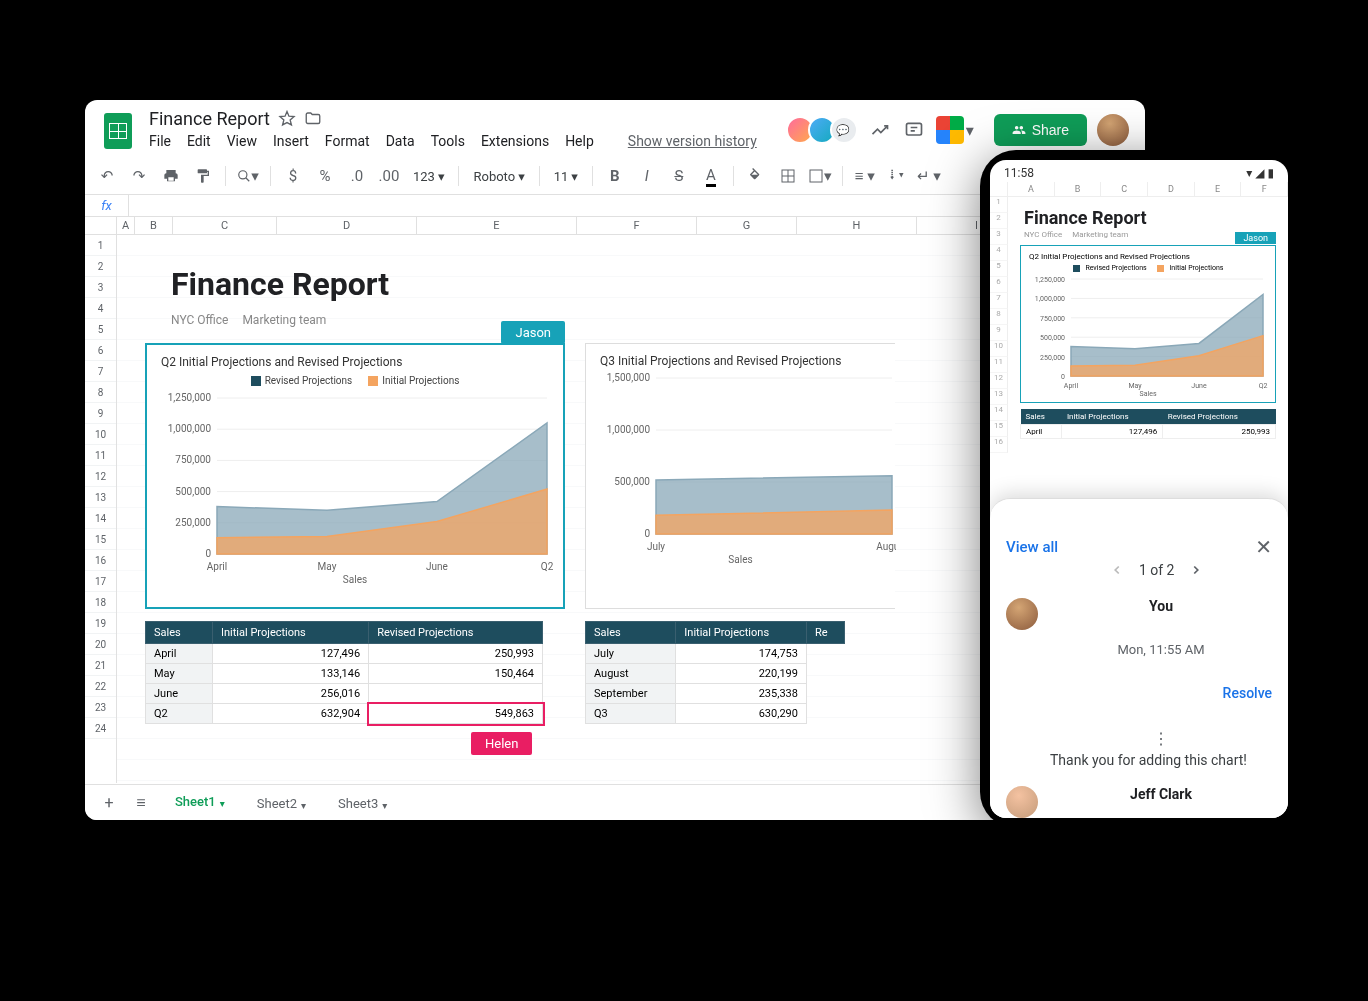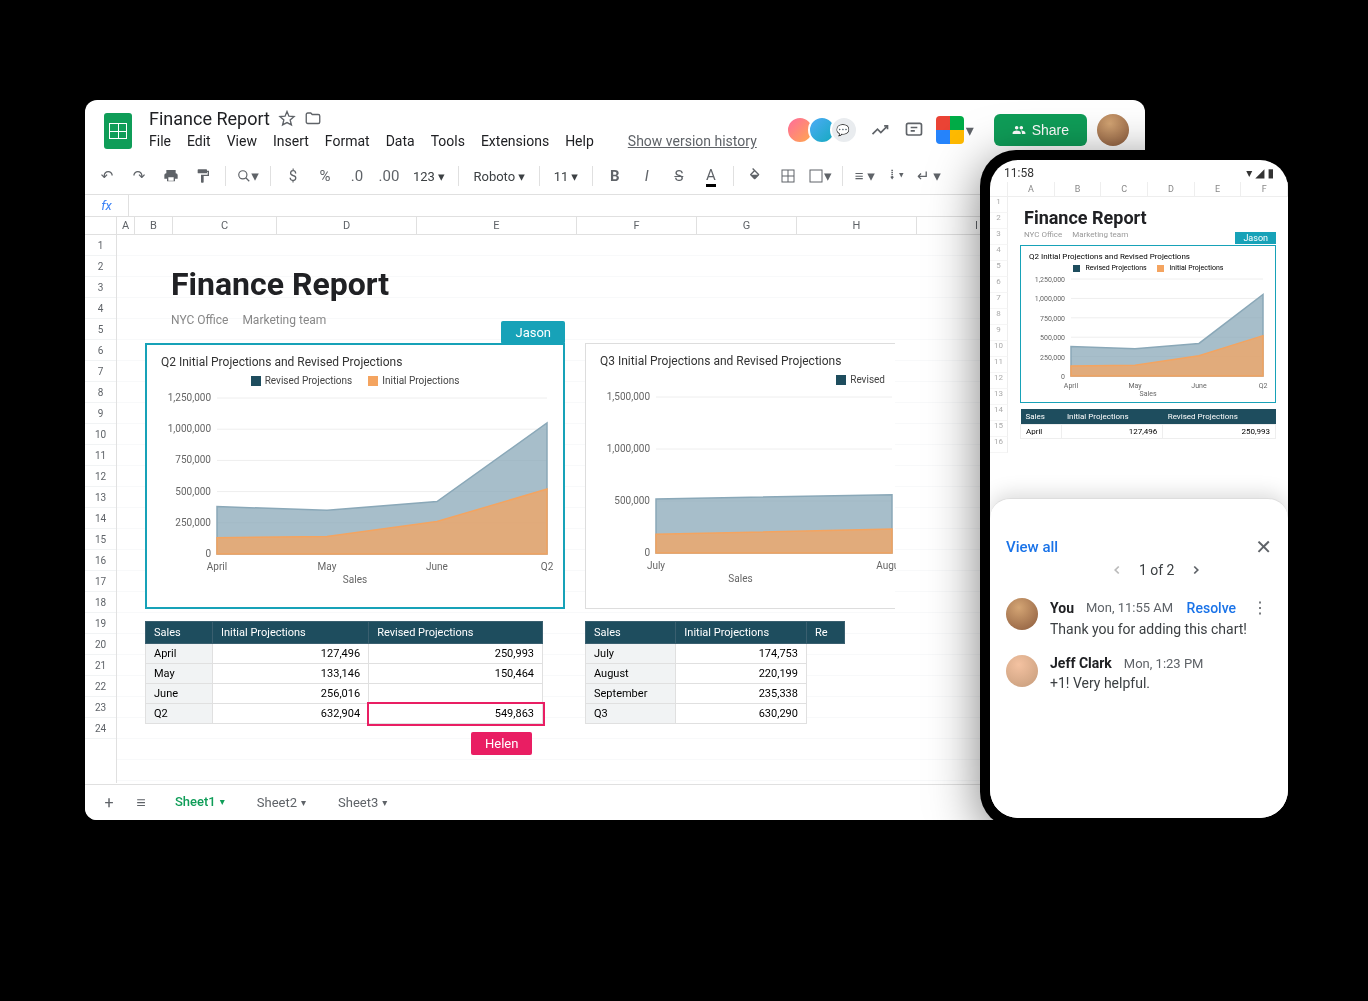--- a/index.html
+++ b/index.html
@@ -62,25 +62,25 @@
   .tag-helen { background:#e91e63; }
   
   .data-tbl { position:absolute; font-size:11px; border-collapse:collapse; }
   .data-tbl th { background:#1e4d5e; color:#fff; font-weight:400; text-align:left; padding:4px 8px; border:1px solid #3a5f6f; }
   .data-tbl td { padding:3px 8px; border:1px solid #e0e0e0; background:#f1f3f4; }
   .data-tbl td.num { text-align:right; background:#fff; }
   .helen-cell { outline:2px solid #e91e63; position:relative; }
   
   .sheet-tabs { position:absolute; bottom:0; left:0; right:0; height:36px; border-top:1px solid #e0e0e0; display:flex; align-items:center; padding:0 10px; background:#fff; gap:4px; }
   .st-icon { width:28px; height:28px; color:#5f6368; cursor:pointer; display:flex;align-items:center;justify-content:center; }
-  .sheet-tab { padding:16px 16px; font-size:13px; color:#5f6368; cursor:pointer; display:flex;align-items:center;gap:4px; }
+  .sheet-tab { padding:16px 16px; font-size:13px; color:#5f6368; cursor:pointer; display:flex;align-items:flex-end;gap:4px; }
   .sheet-tab.active { color:#0f9d58; font-weight:500; border-bottom:2px solid transparent; box-shadow: inset 0 -2px 0 #0f9d58; }
   
   .phone { position:absolute; right:20px; top:80px; width:318px; height:678px; background:#000; border-radius:36px; padding:10px; box-shadow:0 10px 50px rgba(0,0,0,.5); }
-  .phone-screen { width:100%; height:100%; background:#fff; border-radius:28px; overflow:hidden; display:flex; flex-direction:column; }
+  .phone-screen { width:100%; height:100%; background:#fff; border-radius:16px; overflow:hidden; display:flex; flex-direction:column; }
   .status-bar { display:flex; justify-content:space-between; align-items:center; padding:6px 14px 2px; font-size:12px; color:#333; }
   .status-icons { display:flex; gap:3px; align-items:center; }
   .p-colheaders { display:flex; font-size:9px; color:#888; border-bottom:1px solid #eee; }
   .p-colh { flex:1; text-align:center; padding:2px 0; border-right:1px solid #eee; }
   .p-body { flex:1; position:relative; overflow:hidden; }
   .p-rownums { position:absolute; left:0; top:0; width:18px; }
   .p-rn { font-size:8px; color:#aaa; text-align:center; height:16px; border-bottom:1px solid #f5f5f5; border-right:1px solid #eee; }
   .p-content { margin-left:18px; padding:6px 8px 0; }
   .p-title { font-size:18px; font-weight:700; color:#202124; margin:4px 0 2px 8px; }
   .p-sub { font-size:8px; color:#999; margin-left:8px; }
@@ -97,21 +97,21 @@
   .comments-panel { background:#fff; border-top:1px solid #ddd; margin-top:auto; border-radius:20px 20px 0 0; box-shadow:0 -4px 20px rgba(0,0,0,.15); padding:14px 16px; height:320px; }
   .cp-header { display:flex; align-items:center; justify-content:space-between; margin-bottom:18px; }
   .view-all { color:#1a73e8; font-size:15px; font-weight:500; cursor:pointer; }
   .pager { display:flex; align-items:center; gap:12px; color:#5f6368;margin-top:47px; }
   .pager-txt { font-size:14px; color:#3c4043; }
   .comment { display:flex; gap:12px; margin-bottom:18px; }
   .c-avatar { width:32px; height:32px; border-radius:50%; flex-shrink:0; }
   .c-avatar.you { background:radial-gradient(circle at 40% 30%,#d4a574,#8b5a3c); }
   .c-avatar.jeff { background:radial-gradient(circle at 40% 30%,#f4c2a1,#c49b7a); }
   .c-body { flex:1; }
-  .c-head { display:flex; align-items:center; gap:12px; margin-bottom:4px; }
+  .c-head { display:flex; align-items:center; gap:28px; margin-bottom:4px;flex-direction:column; }
   .c-author { font-weight:700; font-size:14px; color:#202124; }
   .c-time { font-size:13px; color:#5f6368; }
   .c-resolve { color:#1a73e8; font-size:14px; font-weight:500; margin-left:auto; cursor:pointer; }
   .c-more { color:#5f6368; cursor:pointer; padding:0 4px; }
   .c-text { font-size:14px; color:#3c4043; }
   .chev { cursor:pointer; width:20px; height:20px; display:flex;align-items:center;justify-content:center; }
   .close-x { cursor:pointer; font-size:20px; color:#5f6368; }
 </style>
 </head>
 <body>
@@ -319,23 +319,20 @@
                 <text x="180" y="178" text-anchor="middle" font-size="10" fill="#666">May</text>
                 <text x="290" y="178" text-anchor="middle" font-size="10" fill="#666">June</text>
                 <text x="400" y="178" text-anchor="middle" font-size="10" fill="#666">Q2</text>
               </g>
           </svg>
           <div class="x-axis-label">Sales</div>
         </div>
 
         <div class="chart-box" style="left:468px; top:108px; width:310px; height:266px; border-right:none;">
           <div class="chart-title">Q3 Initial Projections and Revised Projections</div>
-          <div class="legend" style="justify-content:flex-end;padding-right:10px">
-            <span><span class="lg-sw" style="background:#1e4d5e"></span><span>Revised</span></span>
-          </div>
           <svg class="chart-svg" width="310" height="180">
             <g id="q3-plot">
                 <line x1="70" y1="162" x2="306" y2="162" stroke="#eee"></line>
                 <text x="64" y="165" text-anchor="end" font-size="10" fill="#666">0</text>
                 <line x1="70" y1="110" x2="306" y2="110" stroke="#eee"></line>
                 <text x="64" y="113" text-anchor="end" font-size="10" fill="#666">500,000</text>
                 <line x1="70" y1="58" x2="306" y2="58" stroke="#eee"></line>
                 <text x="64" y="61" text-anchor="end" font-size="10" fill="#666">1,000,000</text>
                 <line x1="70" y1="6" x2="306" y2="6" stroke="#eee"></line>
                 <text x="64" y="9" text-anchor="end" font-size="10" fill="#666">1,500,000</text>

